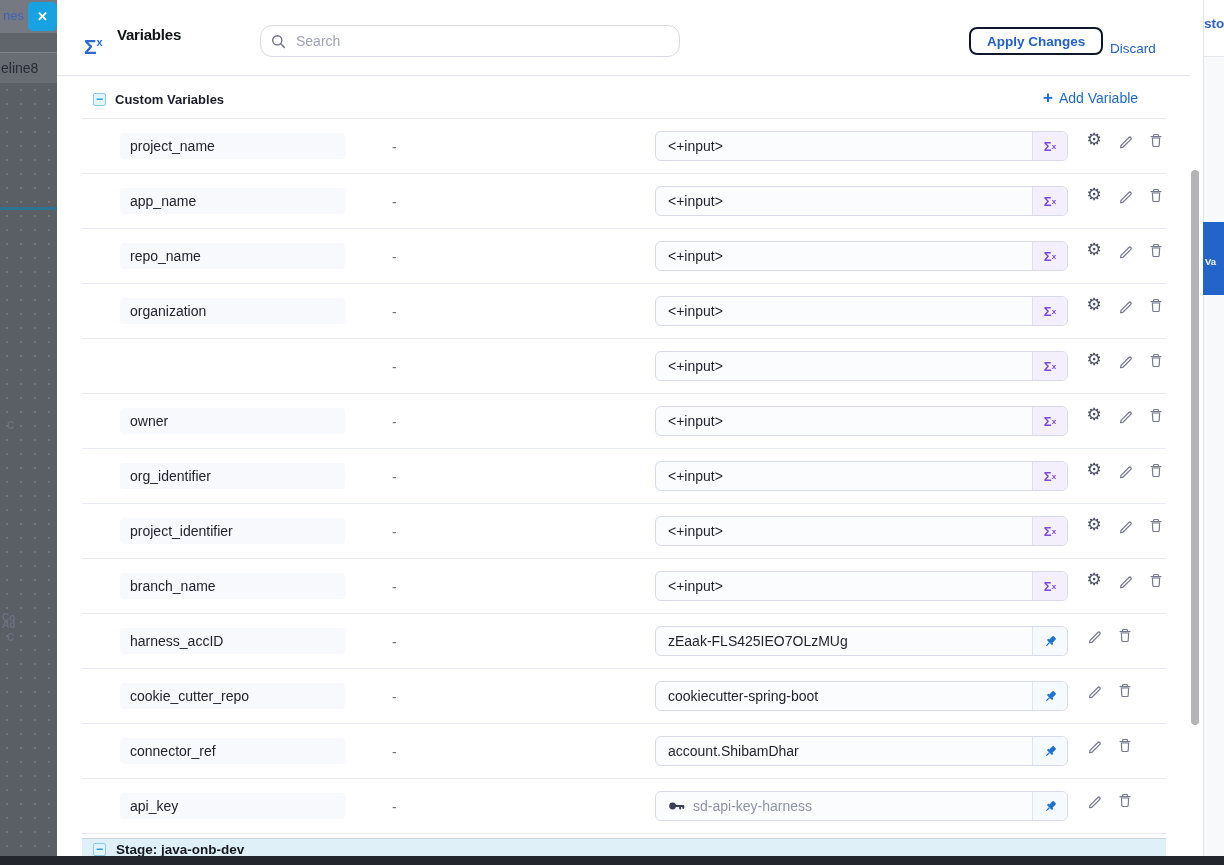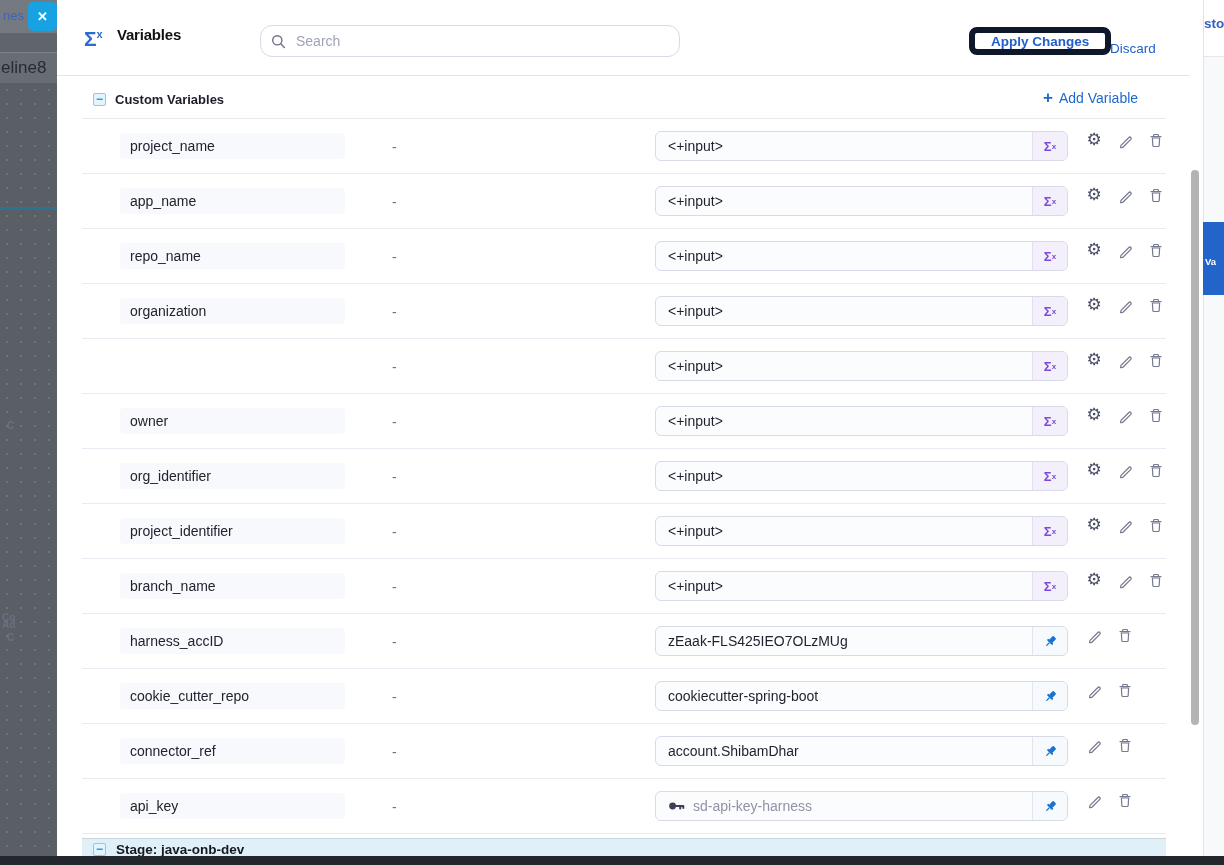--- a/index.html
+++ b/index.html
@@ -8,40 +8,40 @@
 
   
   .backdrop-left{position:absolute;left:0;top:0;width:57px;height:865px;background:#5b6067;}
   .bd-top{position:absolute;left:0;top:0;width:57px;height:33px;background:#757a82;}
   .bd-crumb{position:absolute;left:3px;top:8px;font-size:13px;color:#3f63b5;}
   .bd-close{position:absolute;left:28px;top:2px;width:29px;height:29px;background:#18a2e2;
             border-radius:5px;color:#fff;font-size:13px;font-weight:700;display:flex;
             align-items:center;justify-content:center;cursor:pointer;}
   .bd-mid{position:absolute;left:0;top:33px;width:57px;height:19px;background:#60656c;border-bottom:1px solid #7e838a;}
   .bd-tab{position:absolute;left:0;top:53px;width:57px;height:30px;background:#686d74;
-          color:#262b35;font-size:17px;line-height:30px;padding-left:1px;}
+          color:#262b35;font-size:14px;line-height:30px;padding-left:1px;}
   .bd-canvas{position:absolute;left:0;top:83px;width:57px;height:782px;background:#5a5f66;
              background-image:radial-gradient(#70757c 1px,transparent 1.2px);background-size:14px 14px;}
   .bd-teal{position:absolute;left:0;top:207px;width:57px;height:3px;background:#2a7392;}
 
   
   .drawer{position:absolute;left:57px;top:0;width:1146px;height:865px;background:#fff;}
 
-  .sigma-logo{position:absolute;left:27px;top:27px;font-size:21px;font-weight:700;color:#2b6bd2;}
+  .sigma-logo{position:absolute;left:27px;top:35px;font-size:21px;font-weight:700;color:#2b6bd2;}
   .sigma-logo sup{font-size:11px;font-weight:700;}
   .panel-title{position:absolute;left:60px;top:26px;font-size:15px;font-weight:700;color:#101114;letter-spacing:-.2px;}
 
   .search-box{position:absolute;left:203px;top:25px;width:420px;height:32px;border:1px solid #d8dae6;
               border-radius:12px;display:flex;align-items:center;padding-left:10px;box-sizing:border-box;background:#fff;}
   .search-box svg{flex:0 0 auto;}
   .search-box input{border:none;outline:none;flex:1;margin-left:8px;font-size:14px;color:#42465a;
                     font-family:"Liberation Sans",sans-serif;background:transparent;}
   .search-box input::placeholder{color:#9fa3b4;}
 
-  .apply-btn{position:absolute;left:912px;top:27px;height:28px;padding:0 16px;border:6px solid #0f172a;
+  .apply-btn{position:absolute;left:912px;top:27px;height:28px;padding:0 16px;border:2px solid #0f172a;
              border-radius:8px;background:#fff;color:#2160c8;font-size:13.5px;font-weight:600;
              display:flex;align-items:center;cursor:pointer;font-family:"Liberation Sans",sans-serif;}
   .discard-link{position:absolute;left:1053px;top:41px;font-size:13.5px;color:#2160c8;cursor:pointer;}
 
   .header-divider{position:absolute;left:0;top:75px;width:1133px;height:1px;background:#e3e5ee;}
 
   .minus-box{width:13px;height:13px;background:#e4f4fc;border:1px solid #85ccf1;border-radius:2px;
              color:#0a9be0;font-size:12px;font-weight:700;line-height:10px;text-align:center;
              box-sizing:border-box;cursor:pointer;flex:0 0 auto;}
   .section-head{position:absolute;left:36px;top:92px;display:flex;align-items:center;gap:9px;}

